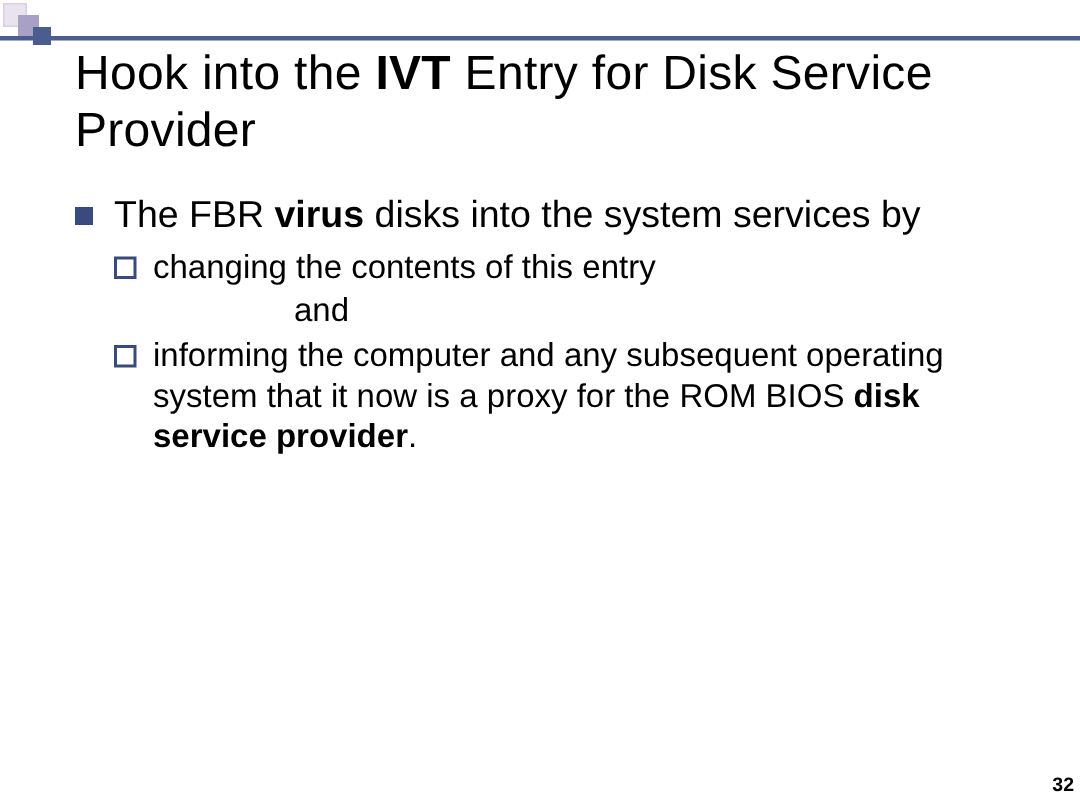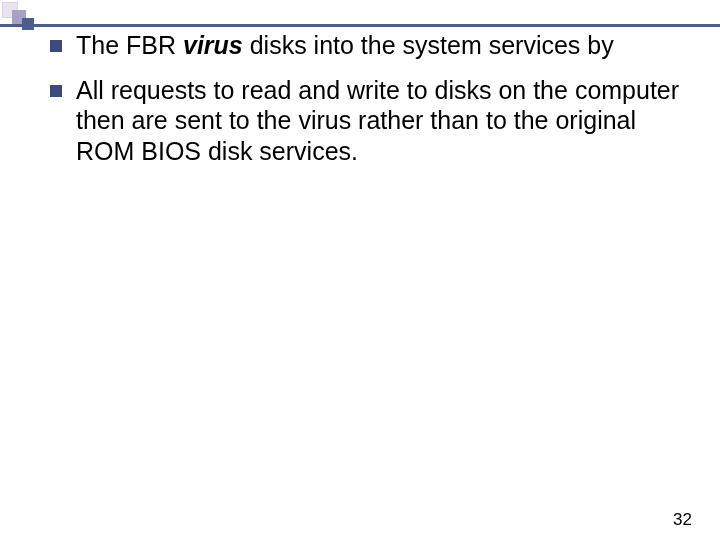--- a/index.html
+++ b/index.html
@@ -27,47 +27,56 @@
 
   ul.lvl2 { list-style: none; margin-top: 6px; }
   ul.lvl2 > li { position: relative; padding-left: 26px; font-size: 22px; line-height: 1.24; margin-bottom: 2px; }
   ul.lvl2 > li.with-box::before {
     content: ""; position: absolute; left: 0; top: 7px;
     width: 11px; height: 11px; border: 2px solid #3a4a7e; background: transparent;
   }
   .and-line { padding-left: 120px !important; }
 
   .b  { font-weight: 400; }
-  .bi { font-weight: 700; font-style: italic; }
+  .bi { font-weight: 700; }
 
-  .page-num { position: absolute; right: 28px; bottom: 10px; font-size: 17px; font-weight: 400; }
+  .page-num { position: absolute; right: 4px; bottom: 10px; font-size: 13px; font-weight: 700; }
 </style>
 </head>
 <body>
 
 <div class="decor">
   <div class="bar"></div>
   <div class="sq a"></div>
   <div class="sq b"></div>
   <div class="sq c"></div>
 </div>
 
 <div class="slide">
 
+  <h1 class="title">
+    <span>Hook into the </span><span class="b">IVT</span><span> Entry for Disk Service Provider</span>
+  </h1>
 
   <ul class="lvl1">
 
     <li>
       <span>The </span><span class="b">FBR </span><span class="bi">virus</span><span> disks into the system services by</span>
 
       <ul class="lvl2">
+        <li class="with-box">
+          <span>changing the contents of this entry</span>
+        </li>
+        <li class="and-line">
+          <span>and</span>
+        </li>
+        <li class="with-box">
+          <span>informing the computer and any subsequent operating system that it now is a proxy for the </span><span class="b">ROM BIOS </span><span class="bi">disk service provider</span><span>.</span>
+        </li>
       </ul>
     </li>
 
-    <li>
-      <span>All requests to read and write to disks on the computer then are sent to the virus rather than to the original </span><span class="b">ROM BIOS</span><span> disk services.</span>
-    </li>
 
   </ul>
 
 </div>
 
 <div class="page-num">32</div>
 
 </body></html>

